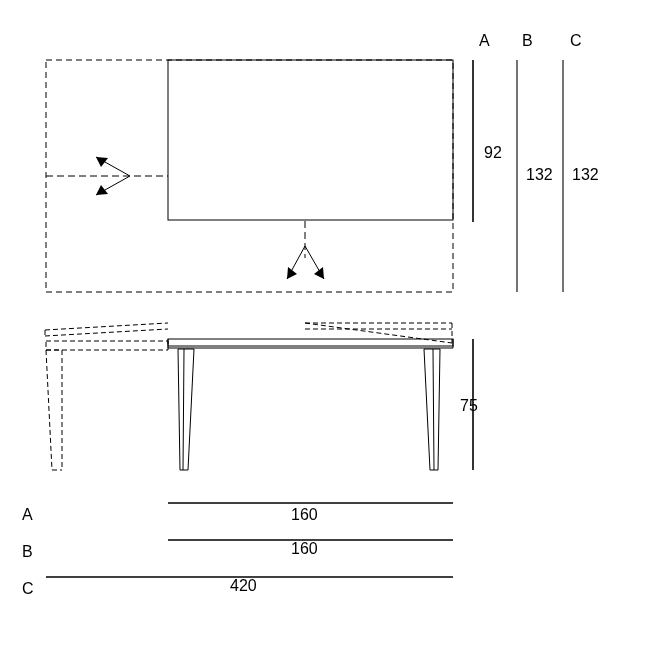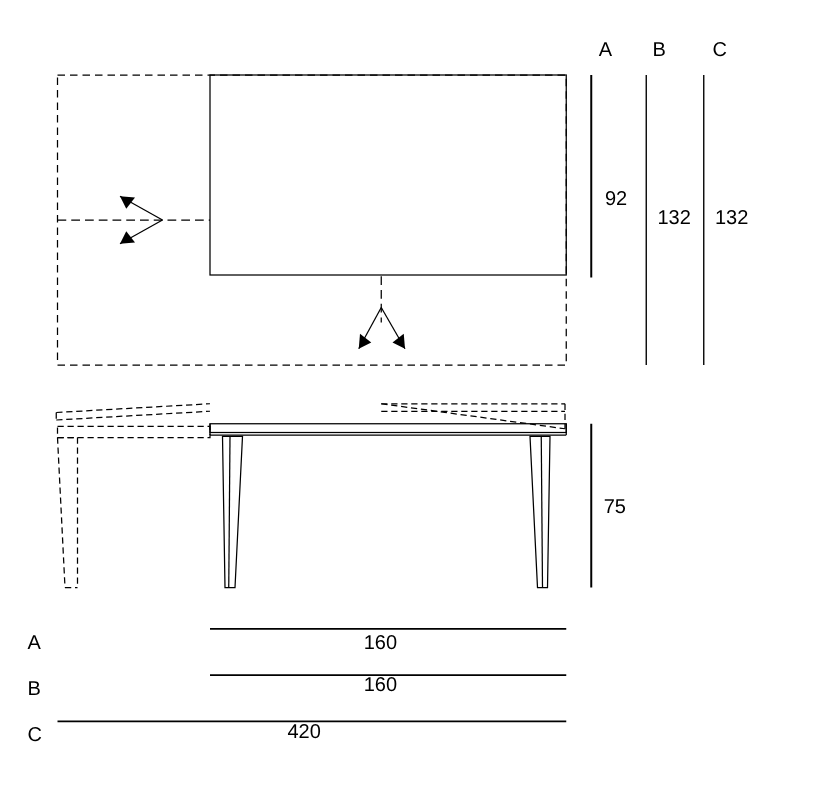--- a/index.html
+++ b/index.html
@@ -125,25 +125,25 @@
       <line x1="168" y1="503" x2="453" y2="503" stroke="#000" stroke-width="1.4"></line>
       <line x1="168" y1="540" x2="453" y2="540" stroke="#000" stroke-width="1.4"></line>
       <line x1="46" y1="577" x2="453" y2="577" stroke="#000" stroke-width="1.4"></line>
     </g>
   </svg>
 
   <div class="lbl big" style="left:479px; top:33px;">A</div>
   <div class="lbl big" style="left:522px; top:33px;">B</div>
   <div class="lbl big" style="left:570px; top:33px;">C</div>
 
-  <div class="lbl big" style="left:484px; top:152px;">92</div>
+  <div class="lbl big" style="left:484px; top:145px;">92</div>
   <div class="lbl big" style="left:526px; top:167px;">132</div>
   <div class="lbl big" style="left:572px; top:167px;">132</div>
 
-  <div class="lbl big" style="left:483px; top:398px;">75</div>
+  <div class="lbl big" style="left:460px; top:398px;">75</div>
 
   <div class="lbl big" style="left:22px; top:507px;">A</div>
   <div class="lbl big" style="left:291px; top:507px;">160</div>
 
   <div class="lbl big" style="left:22px; top:544px;">B</div>
   <div class="lbl big" style="left:291px; top:541px;">160</div>
 
   <div class="lbl big" style="left:22px; top:581px;">C</div>
   <div class="lbl big" style="left:230px; top:578px;">420</div>
 

